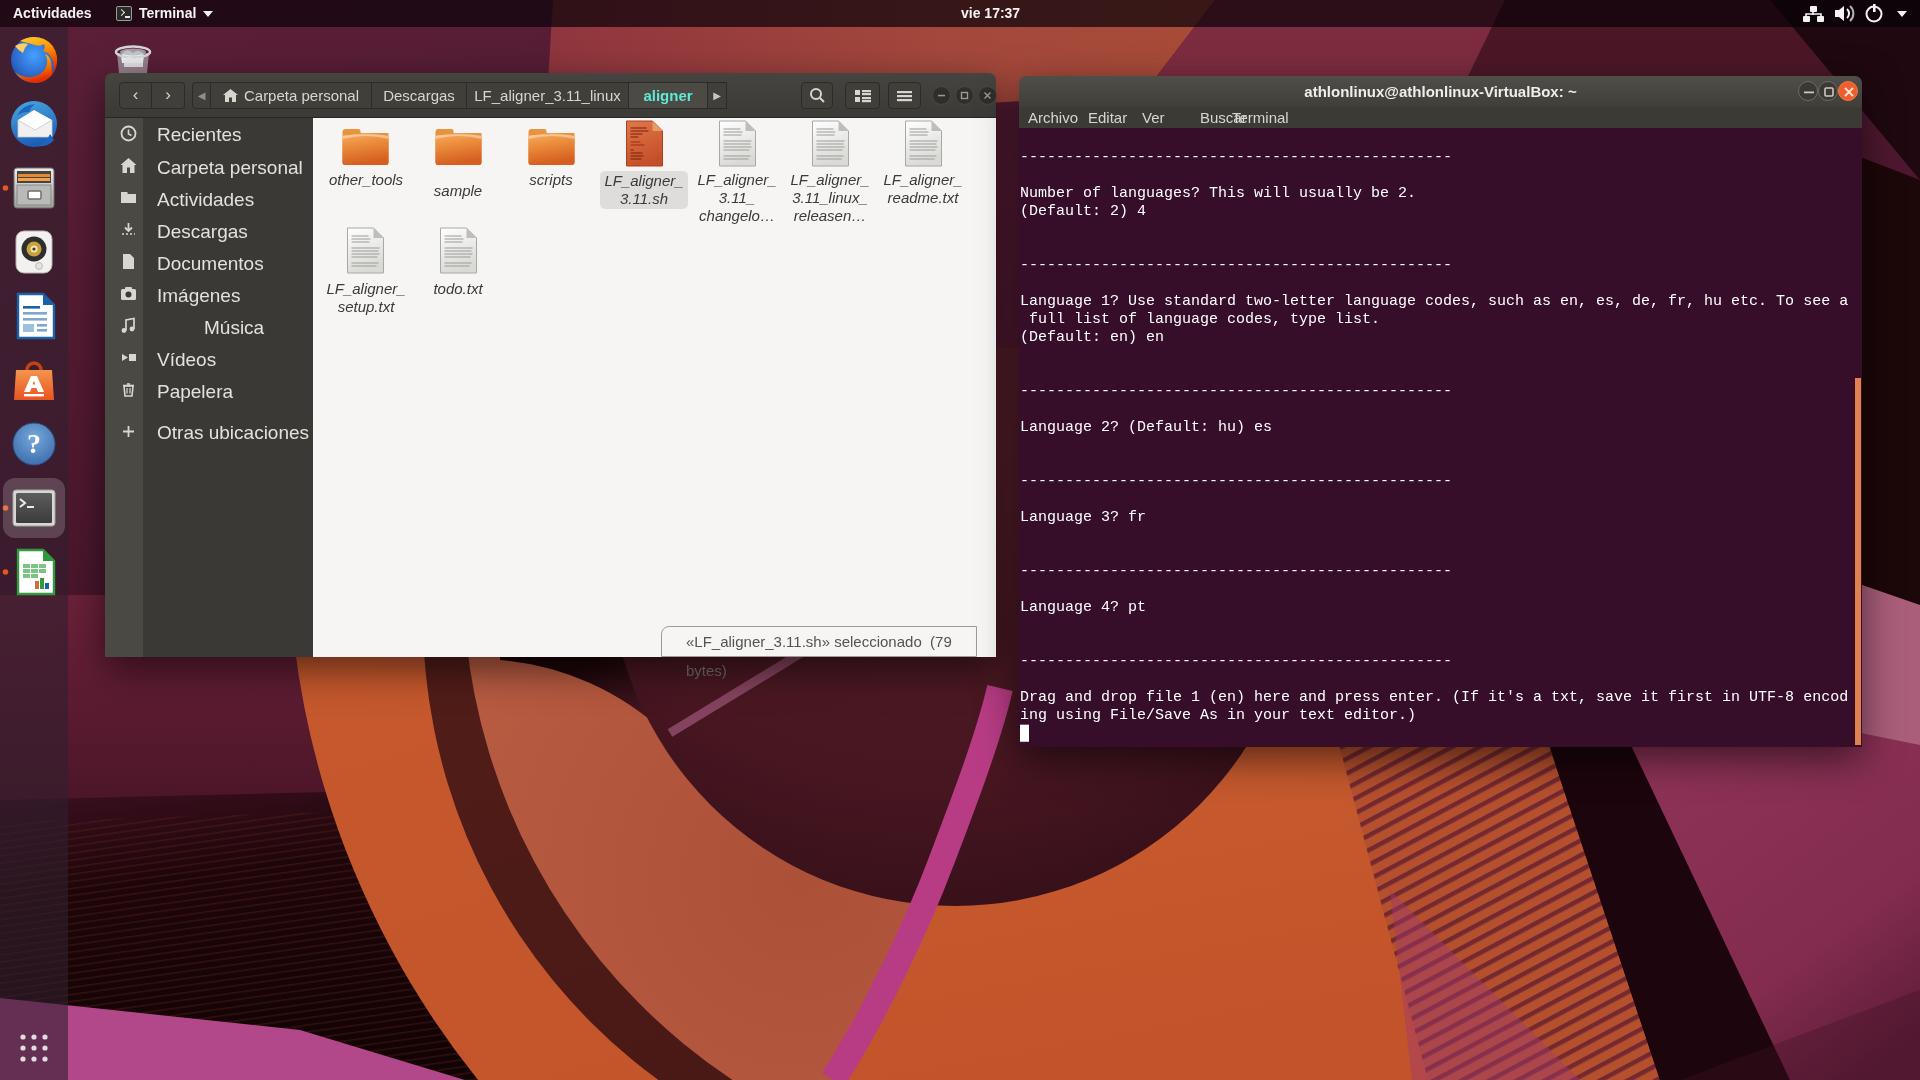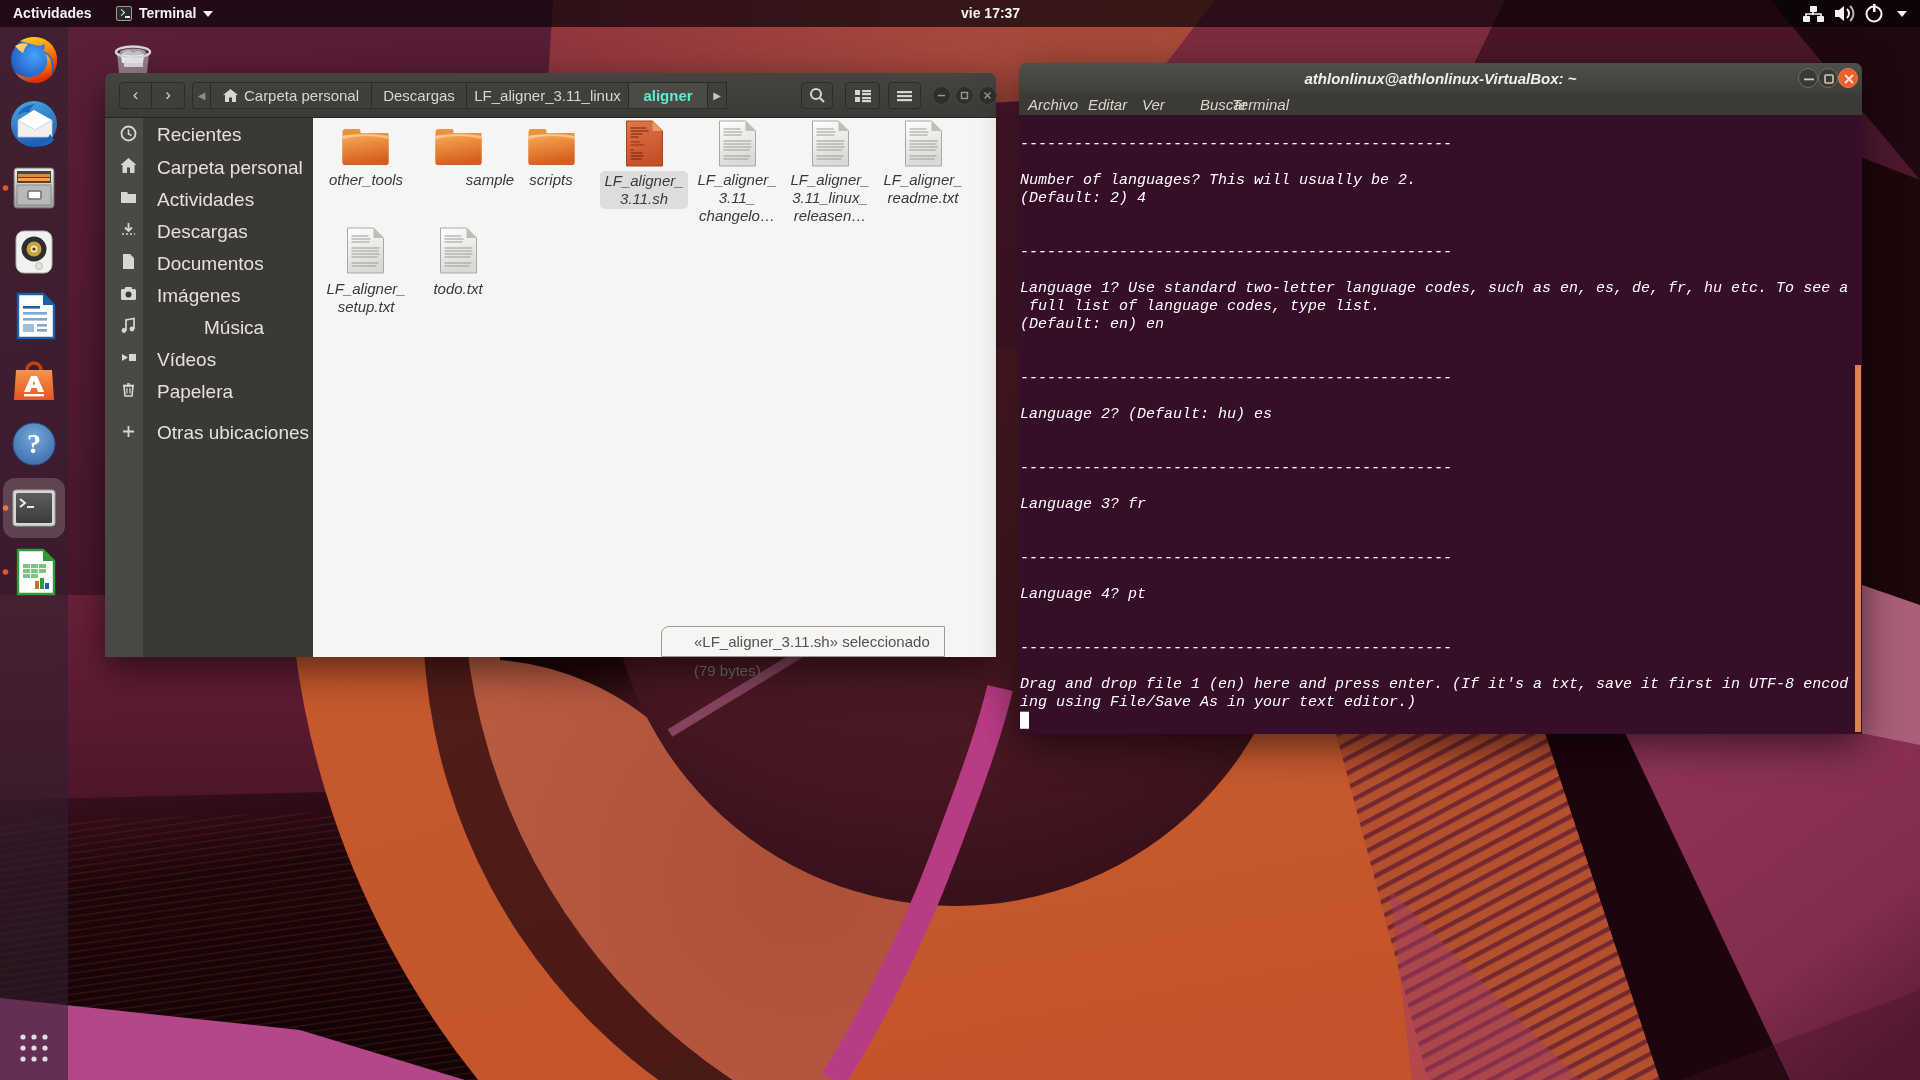--- a/index.html
+++ b/index.html
@@ -38,26 +38,26 @@
     line-height:25px; text-align:center; }
   .wc { position:absolute; top:13px; width:19px; height:19px; border-radius:50%;
     background:#302e2a; border:1px solid #4a4842; }
   #fside { position:absolute; left:0; top:45px; width:208px; height:539px; background:#3b3935; }
   #fside .istrip { position:absolute; left:0; top:0; width:38px; height:539px; background:#4b4943; }
   .srow { position:absolute; left:52px; color:#e4e1da; font-size:19px; }
   .sico { position:absolute; left:15px; width:17px; height:17px; }
   #fbody { position:absolute; left:208px; top:45px; width:683px; height:539px; background:#f6f5f4;font-style:italic; }
   .flabel { position:absolute; width:120px; text-align:center; font-size:15px;
     line-height:18px; color:#3a3a3a; }
-  #statuspill { position:absolute; left:556px; top:553px; width:284px; height:31px;
+  #statuspill { position:absolute; left:556px; top:553px; width:316px; height:31px;
     background:#f6f5f4; border:1px solid #9f9b94; border-radius:8px 0 0 0;
-    font-size:15px; color:#55534f; line-height:29px; padding-left:32px; }
+    font-size:15px; color:#55534f; line-height:29px; padding-left:24px; }
   
-  #twin { position:absolute; left:1019px; top:63px; width:843px; height:671px;
-    border-radius:8px 8px 0 0; box-shadow:0 12px 38px rgba(0,0,0,0.55);font-style:italic; }
+  #twin { position:absolute; left:1019px; top:76px; width:843px; height:671px;
+    border-radius:8px 8px 0 0; box-shadow:0 12px 38px rgba(0,0,0,0.55); }
   #thead { position:absolute; left:0; top:0; width:843px; height:31px;
     background:linear-gradient(#504e49,#403e39); border-radius:7px 7px 0 0;
     color:#f0eeea; font-weight:bold; font-size:15px; text-align:center; line-height:31px; }
   #tmenu { position:absolute; left:0; top:31px; width:843px; height:21px;
     background:#3b3a35; color:#d8d5ce; font-size:15px; line-height:21px; }
   #tmenu span { margin-right:0; position:absolute; top:0; }
   #tbody { position:absolute; left:0; top:52px; width:843px; height:619px; background:#370e2a; }
   #tbody pre { position:absolute; left:1px; top:3px; font-family:"Liberation Mono", monospace;
     font-size:15px; line-height:18px; color:#ffffff; }
   #tscroll { position:absolute; right:1px; top:250px; width:6px; height:367px; background:#e0824f; }
@@ -340,21 +340,21 @@
       <use href="#foldericon" x="122.5" y="11"></use>
       <use href="#foldericon" x="215.5" y="11"></use>
       <use href="#scripticon" x="313.5" y="3"></use>
       <use href="#pageicon" x="406.5" y="3"></use>
       <use href="#pageicon" x="499.5" y="3"></use>
       <use href="#pageicon" x="592.5" y="3"></use>
       <use href="#pageicon" x="34.5" y="110"></use>
       <use href="#pageicon" x="127.5" y="110"></use>
     </svg>
     <div class="flabel" style="left:-7px; top:53px;">other_tools</div>
-    <div class="flabel" style="left:85px; top:53px;margin-left:32px;">sample</div>
+    <div class="flabel" style="left:85px; top:64px;">sample</div>
     <div class="flabel" style="left:178px; top:53px;">scripts</div>
     <div class="flabel" style="left:271px; top:53px;"><span style="background:#dedddb; border-radius:5px; display:inline-block; padding:1px 4px;">LF_aligner_<br>3.11.sh</span></div>
     <div class="flabel" style="left:364px; top:53px;">LF_aligner_<br>3.11_<br>changelo…</div>
     <div class="flabel" style="left:457px; top:53px;">LF_aligner_<br>3.11_linux_<br>releasen…</div>
     <div class="flabel" style="left:550px; top:53px;">LF_aligner_<br>readme.txt</div>
     <div class="flabel" style="left:-7px; top:162px;">LF_aligner_<br>setup.txt</div>
     <div class="flabel" style="left:85px; top:162px;">todo.txt</div>
   </div>
   <div id="statuspill">«LF_aligner_3.11.sh» seleccionado&nbsp; (79 bytes)</div>
 </div>

